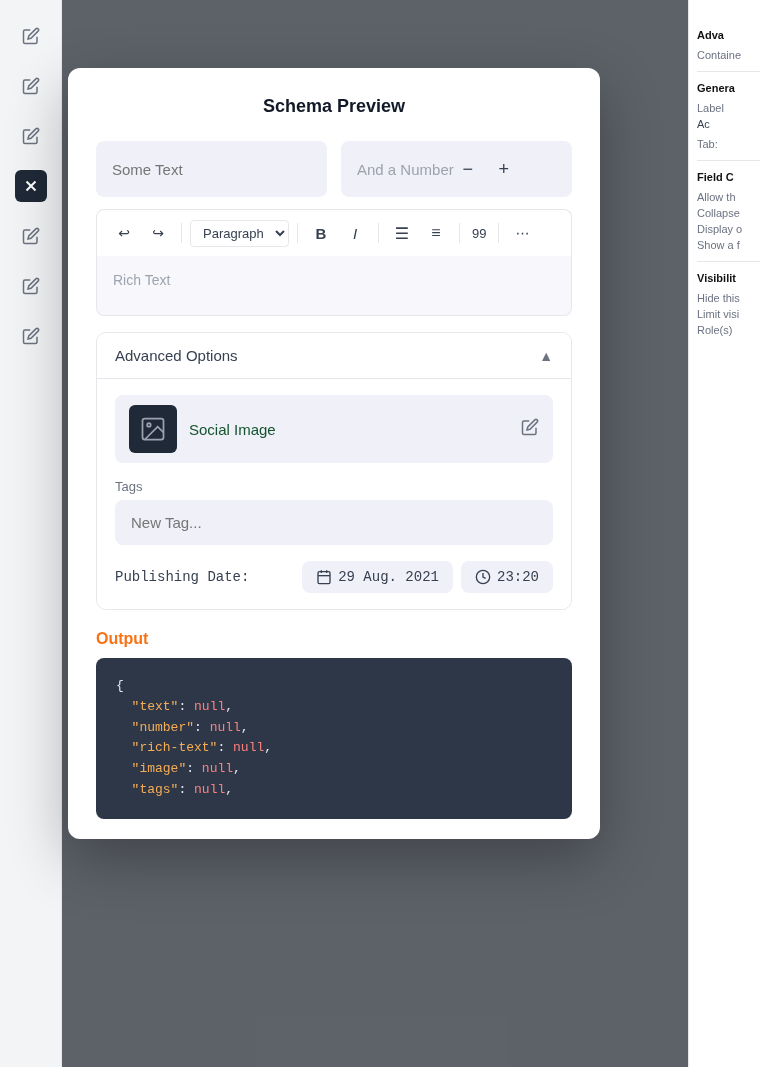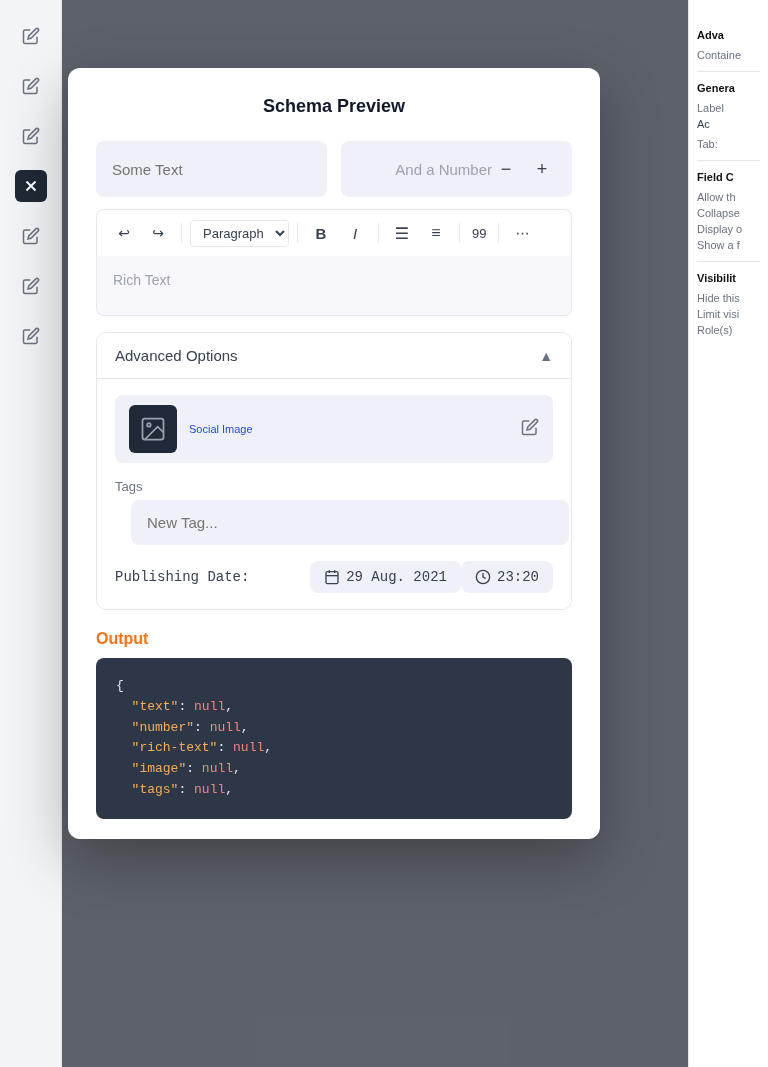--- a/index.html
+++ b/index.html
@@ -142,21 +142,21 @@
     .number-field {
       flex: 1;
       background: #f0f0f8;
       border: none;
       border-radius: 8px;
       padding: 14px 16px;
       font-size: 15px;
       color: #9ca3af;
       display: flex;
       align-items: center;
-      justify-content: flex-end;
+      justify-content: flex-start;
     }
 
     .number-controls {
       display: flex;
       gap: 8px;
       align-items: center;
     }
 
     .number-btn {
       width: 28px;
@@ -288,22 +288,22 @@
       width: 48px;
       height: 48px;
       background: #1f2937;
       border-radius: 6px;
       display: flex;
       align-items: center;
       justify-content: center;
     }
 
     .social-image-label {
-      font-size: 11px;
-      color: #1d4ed8;
+      font-size: 15px;
+      color: #14532d;
     }
 
     .edit-icon-btn {
       background: transparent;
       border: none;
       cursor: pointer;
       color: #6b7280;
       font-size: 16px;
     }
 
@@ -317,38 +317,38 @@
     .tags-input {
       width: 100%;
       background: #f0f0f8;
       border: none;
       border-radius: 8px;
       padding: 14px 16px;
       font-size: 15px;
       color: #9ca3af;
       outline: none;
       margin-bottom: 16px;
-      margin-left: 16px;
     }
 
     
     .publishing-row {
       display: flex;
       align-items: center;
       justify-content: space-between;
       font-family: Liberation Mono, monospace;
     }
 
     .publishing-label {
       font-size: 14px;
       color: #374151;
     }
 
     .date-time-group {
       display: flex;
+      gap: 8px;
     }
 
     .date-pill, .time-pill {
       display: flex;
       align-items: center;
       gap: 6px;
       background: #f0f0f8;
       border-radius: 8px;
       padding: 8px 14px;
       font-size: 14px;

